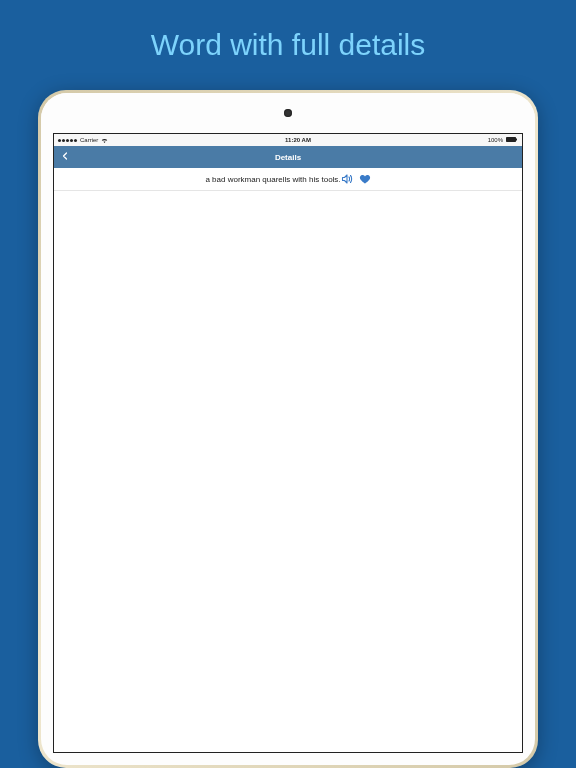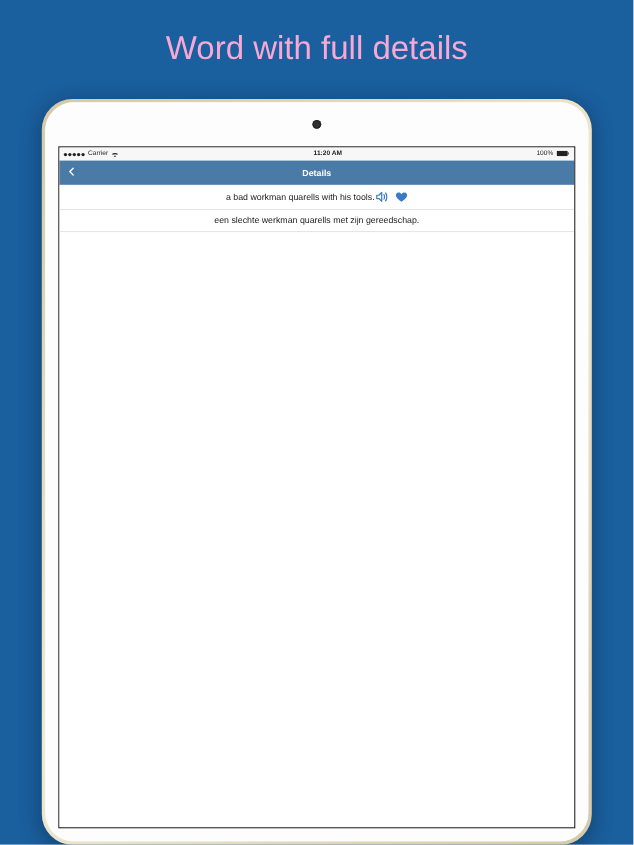--- a/index.html
+++ b/index.html
@@ -3,21 +3,21 @@
 <meta charset="utf-8">
 <style>
   * { margin: 0; padding: 0; box-sizing: border-box; }
   html, body { width: 576px; height: 768px; overflow: hidden; font-family: -apple-system, Helvetica, Arial, sans-serif; }
   .bg {
     width: 576px; height: 768px;
     background: #1a5f9e;
     display: flex; flex-direction: column; align-items: center;
   }
   .headline {
-    color: #f9a8d4;
+    color: #7dd3fc;
     font-size: 30px;
     font-weight: 400;
     margin-top: 28px;
     margin-bottom: 28px;
     text-align: center;
   }
   .tablet {
     width: 500px;
     height: 752px;
     background: linear-gradient(135deg, #d4c9a8, #f0e8d0, #d4c9a8);
@@ -144,21 +144,18 @@
                   <path d="M19 5c3 3 3 11 0 14"></path>
                 </svg>
               </div>
               <div class="icon-btn">
                 <svg width="12" height="12" viewBox="0 0 24 24">
                     <path d="M12 21s-8-5-10-10c-1-3 1-7 5-7 2 0 4 1 5 3 1-2 3-3 5-3 4 0 6 4 5 7-2 5-10 10-10 10z" fill="#3a7bc8"></path>
                   </svg>
               </div>
             </div>
           </div>
-          <div class="row">
-            <span>een slechte werkman quarells met zijn gereedschap.</span>
-          </div>
         </div>
 
       </div>
     </div>
   </div>
 </div>
 
 </body></html>

